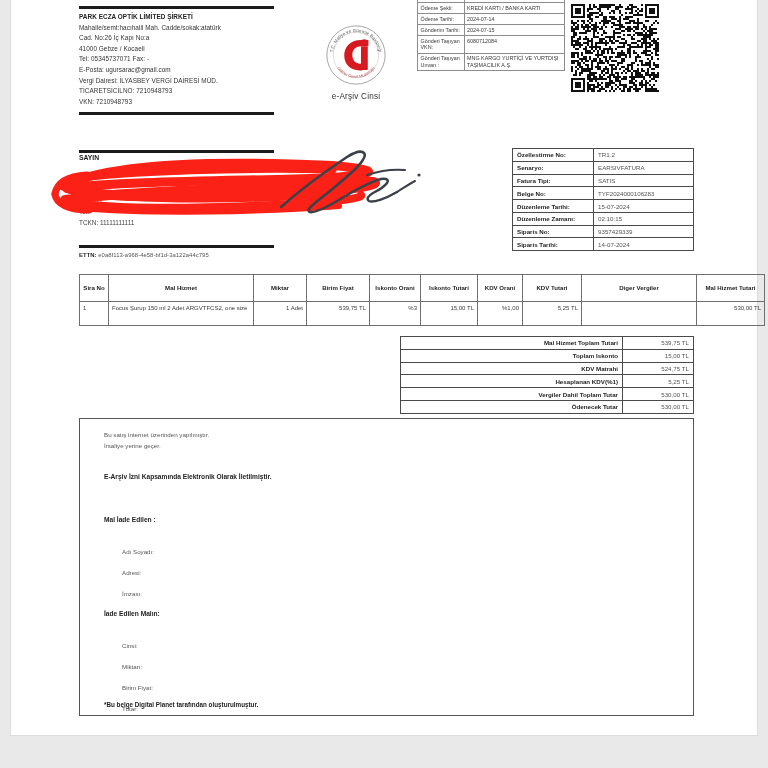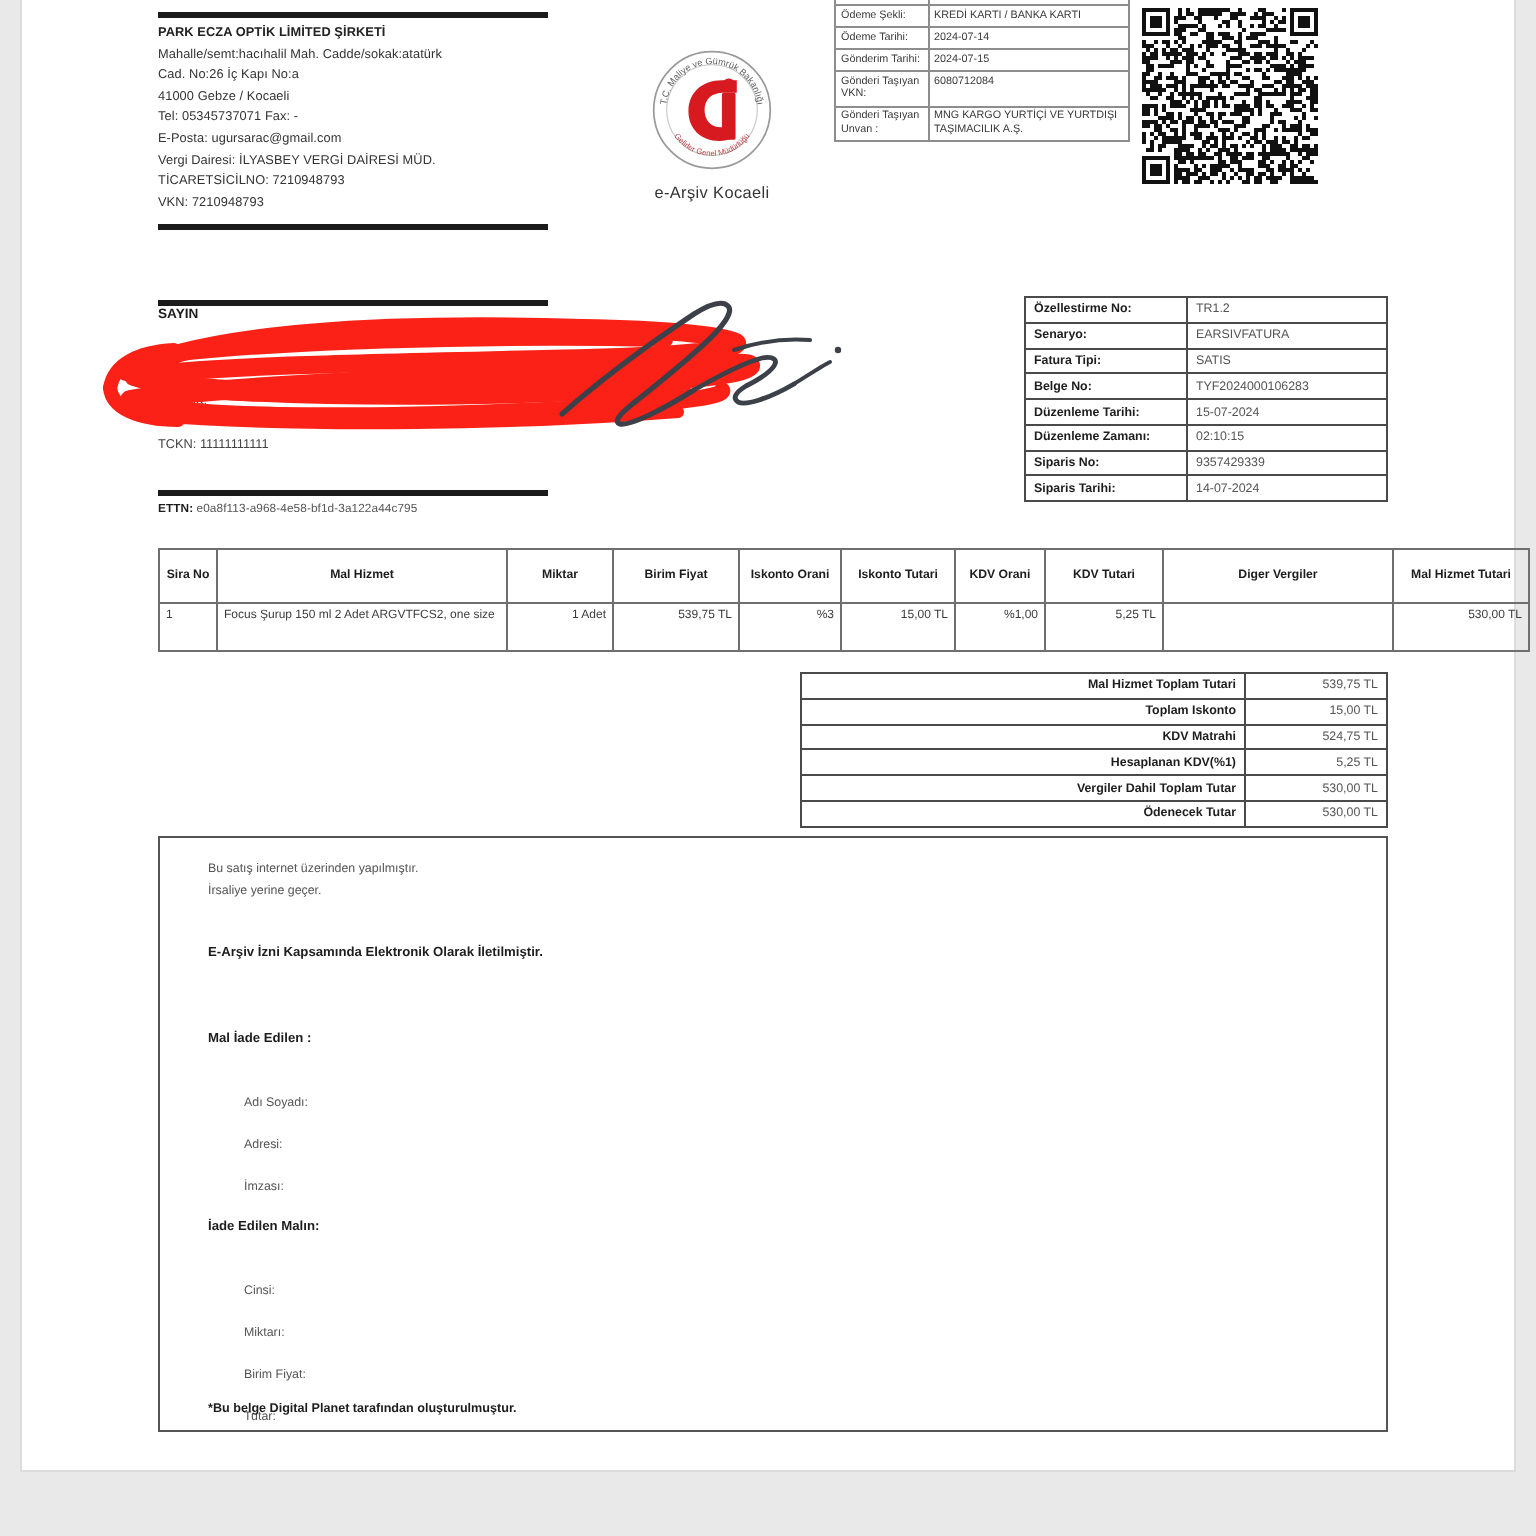--- a/index.html
+++ b/index.html
@@ -251,21 +251,21 @@
       <text font-size="7.4" fill="#5e5e5e" font-family="'Liberation Sans',sans-serif">
         <textPath href="#arcTop" startOffset="50%" text-anchor="middle">T.C. Maliye ve Gümrük Bakanlığı</textPath>
       </text>
       <text font-size="6.4" fill="#b9444a" font-family="'Liberation Sans',sans-serif">
         <textPath href="#arcBot" startOffset="50%" text-anchor="middle">Gelirler Genel Müdürlüğü</textPath>
       </text>
       <path d="M58 26 c-16 0 -27 10 -27 25 c0 14 10 24 25 24 c4 0 7 -1 9 -2 l0 -12 c-2 2 -5 3 -8 3 c-8 0 -13 -6 -13 -14 c0 -9 6 -14 15 -14 l11 0 l0 -10 z" fill="#d71920"></path>
       <rect x="58" y="36" width="11" height="38" rx="1.5" fill="#d71920"></rect>
       <circle cx="63.5" cy="30" r="5.4" fill="#d71920"></circle>
     </svg>
-    <div id="logo-caption">e-Arşiv Kocaeli</div>
+    <div id="logo-caption">e-Arşiv Cinsi</div>
   </div>
 
   <table id="ship-table">
     <tbody>
       <tr>
         <td class="k">Adresi:</td>
         <td></td>
       </tr>
       <tr>
         <td class="k">Ödeme Şekli:</td>

